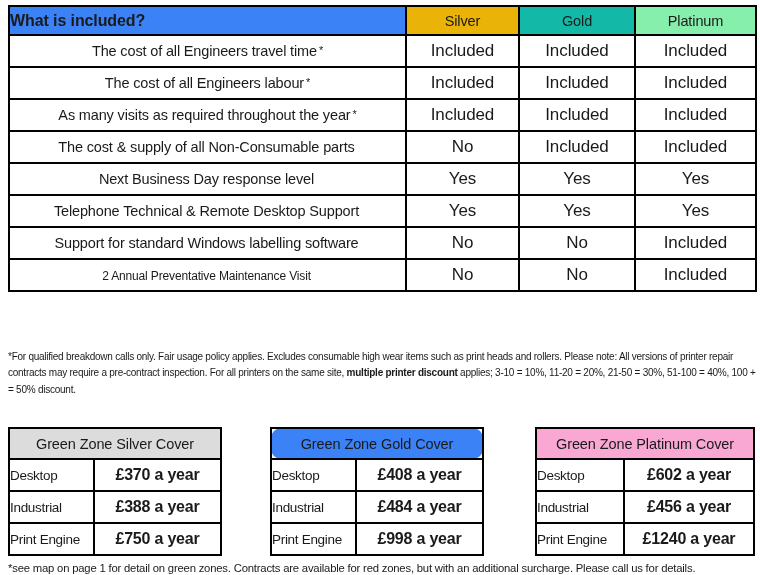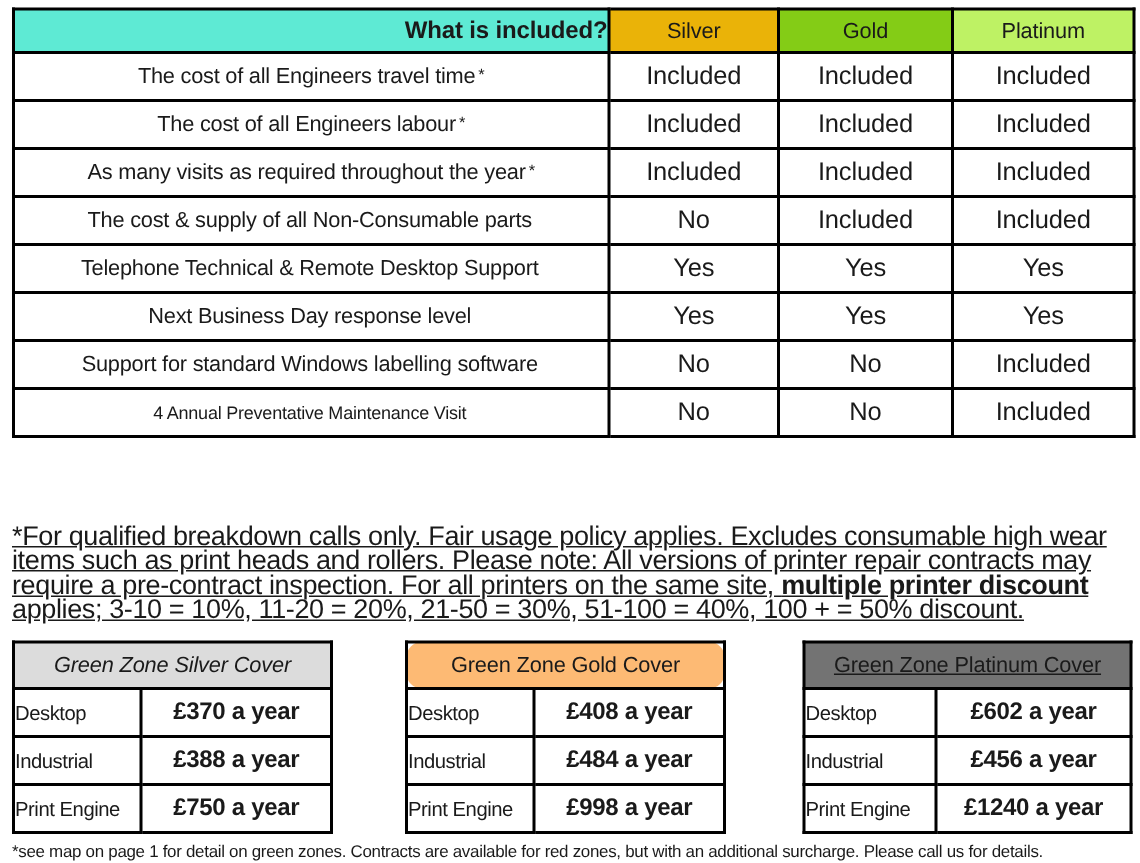--- a/index.html
+++ b/index.html
@@ -33,37 +33,37 @@
     padding: 0;
     margin: 0;
   }
   .col-feature  { width: 397px; }
   .col-silver   { width: 113px; }
   .col-gold     { width: 116px; }
   .col-platinum { width: 121px; }
 
   th.hdr-feature {
     height: 27px;
-    text-align: right;
+    text-align: left;
     padding-left: 18px;
     font-size: 16px;
     font-weight: bold;
-    background: #5eead4;
+    background: #3b82f6;
     letter-spacing: -0.1px;
   }
   th.hdr-plan {
     height: 27px;
     text-align: center;
     font-size: 14.5px;
     font-weight: normal;
     letter-spacing: -0.1px;
   }
   th.plan-silver   { background: #eab308; }
-  th.plan-gold     { background: #84cc16; }
-  th.plan-platinum { background: #bef264; }
+  th.plan-gold     { background: #14b8a6; }
+  th.plan-platinum { background: #86efac; }
 
   td.feature {
     height: 30px;
     text-align: center;
     font-size: 14.5px;
     padding: 0 6px;
     letter-spacing: -0.15px;
     white-space: nowrap;
   }
   td.val {
@@ -78,25 +78,24 @@
     padding-left: 2px;
   }
   .num-one { font-size: 12px; }
 
   
   .footnote {
     position: absolute;
     left: 8px;
     top: 349px;
     width: 748px;
-    font-size: 18px;
+    font-size: 10px;
     line-height: 16.3px;
     letter-spacing: -0.25px;
     color: #1a1a1a;
-    text-decoration: underline;
   }
   .footnote b { font-weight: bold; }
 
   
   .price-box {
     position: absolute;
     top: 427px;
   }
   .box-silver   { left: 8px;   width: 214px; }
   .box-gold     { left: 270px; width: 214px; }
@@ -110,23 +109,23 @@
   table.price td {
     border: 2px solid #000000;
     padding: 0;
   }
   td.price-hdr {
     height: 29px;
     text-align: center;
     font-size: 14.5px;
     letter-spacing: -0.1px;
   }
-  .hdr-bg-silver   { background: #dcdcdc; font-style: italic; }
-  .hdr-bg-gold     { background: #fdba74; border-radius: 10px; }
-  .hdr-bg-platinum { background: #737373; text-decoration: underline; }
+  .hdr-bg-silver   { background: #dcdcdc; }
+  .hdr-bg-gold     { background: #3b82f6; border-radius: 10px; }
+  .hdr-bg-platinum { background: #f9a8d4; }
 
   td.price-label {
     height: 30px;
     text-align: left;
     padding-left: 7px;
     font-size: 13.5px;
     letter-spacing: -0.3px;
     white-space: nowrap;
   }
   td.price-value {
@@ -196,44 +195,44 @@
       </tr>
 
       <tr>
         <td class="feature"><span>The cost &amp; supply of all Non-Consumable parts</span><span class="star"></span></td>
         <td class="val">No</td>
         <td class="val">Included</td>
         <td class="val">Included</td>
       </tr>
 
       <tr>
+        <td class="feature"><span>Next Business Day response level</span><span class="star"></span></td>
+        <td class="val">Yes</td>
+        <td class="val">Yes</td>
+        <td class="val">Yes</td>
+      </tr>
+
+      <tr>
         <td class="feature"><span>Telephone Technical &amp; Remote Desktop Support</span><span class="star"></span></td>
         <td class="val">Yes</td>
         <td class="val">Yes</td>
         <td class="val">Yes</td>
       </tr>
 
-      <tr>
-        <td class="feature"><span>Next Business Day response level</span><span class="star"></span></td>
-        <td class="val">Yes</td>
-        <td class="val">Yes</td>
-        <td class="val">Yes</td>
-      </tr>
-
 
       <tr>
         <td class="feature"><span>Support for standard Windows labelling software</span><span class="star"></span></td>
         <td class="val">No</td>
         <td class="val">No</td>
         <td class="val">Included</td>
       </tr>
 
 
       <tr>
-        <td class="feature"><span class="num-one">4 Annual Preventative Maintenance Visit</span><span class="star"></span></td>
+        <td class="feature"><span class="num-one">2 Annual Preventative Maintenance Visit</span><span class="star"></span></td>
         <td class="val">No</td>
         <td class="val">No</td>
         <td class="val">Included</td>
       </tr>
 
     </tbody>
   </table>
 </div>
 
 <div class="footnote"><span>*For qualified breakdown calls only. Fair usage policy applies. Excludes consumable high wear items such as print heads and rollers. Please note: All versions of printer repair contracts may require a pre-contract inspection. For all printers on the same site, </span><b>multiple printer discount</b><span> applies; 3-10 = 10%, 11-20 = 20%, 21-50 = 30%, 51-100 = 40%, 100 + = 50% discount.</span></div>

